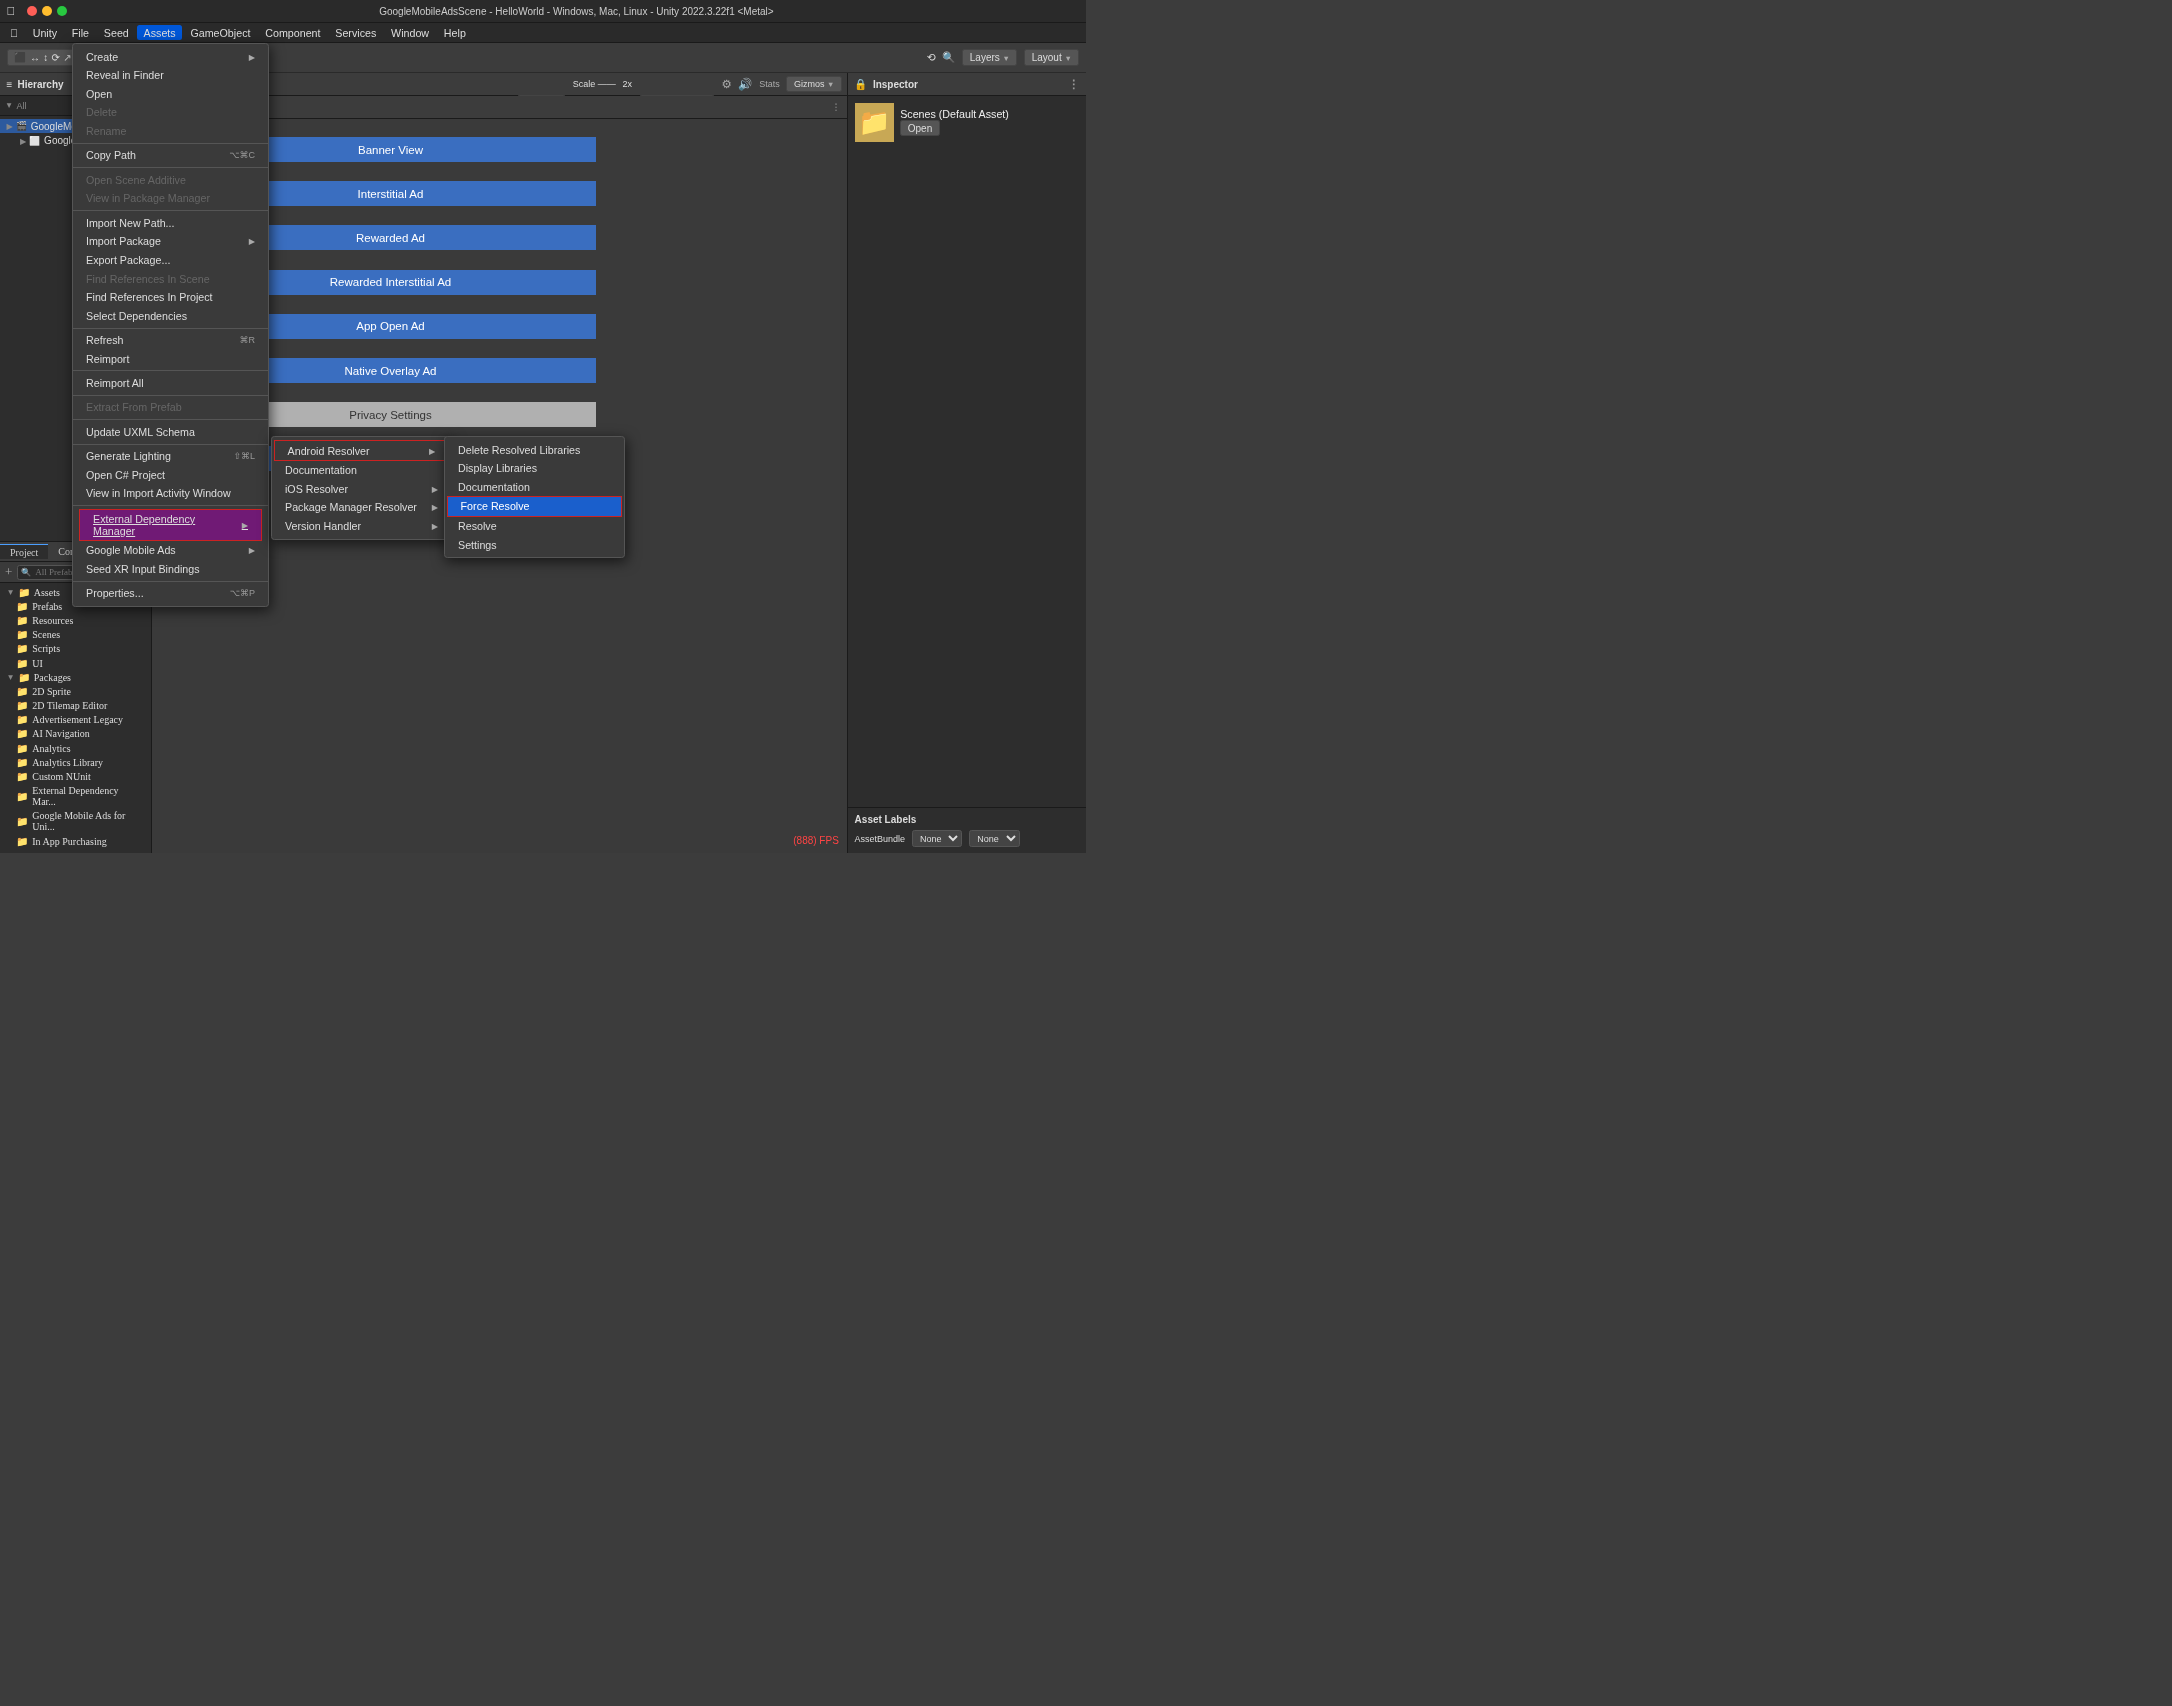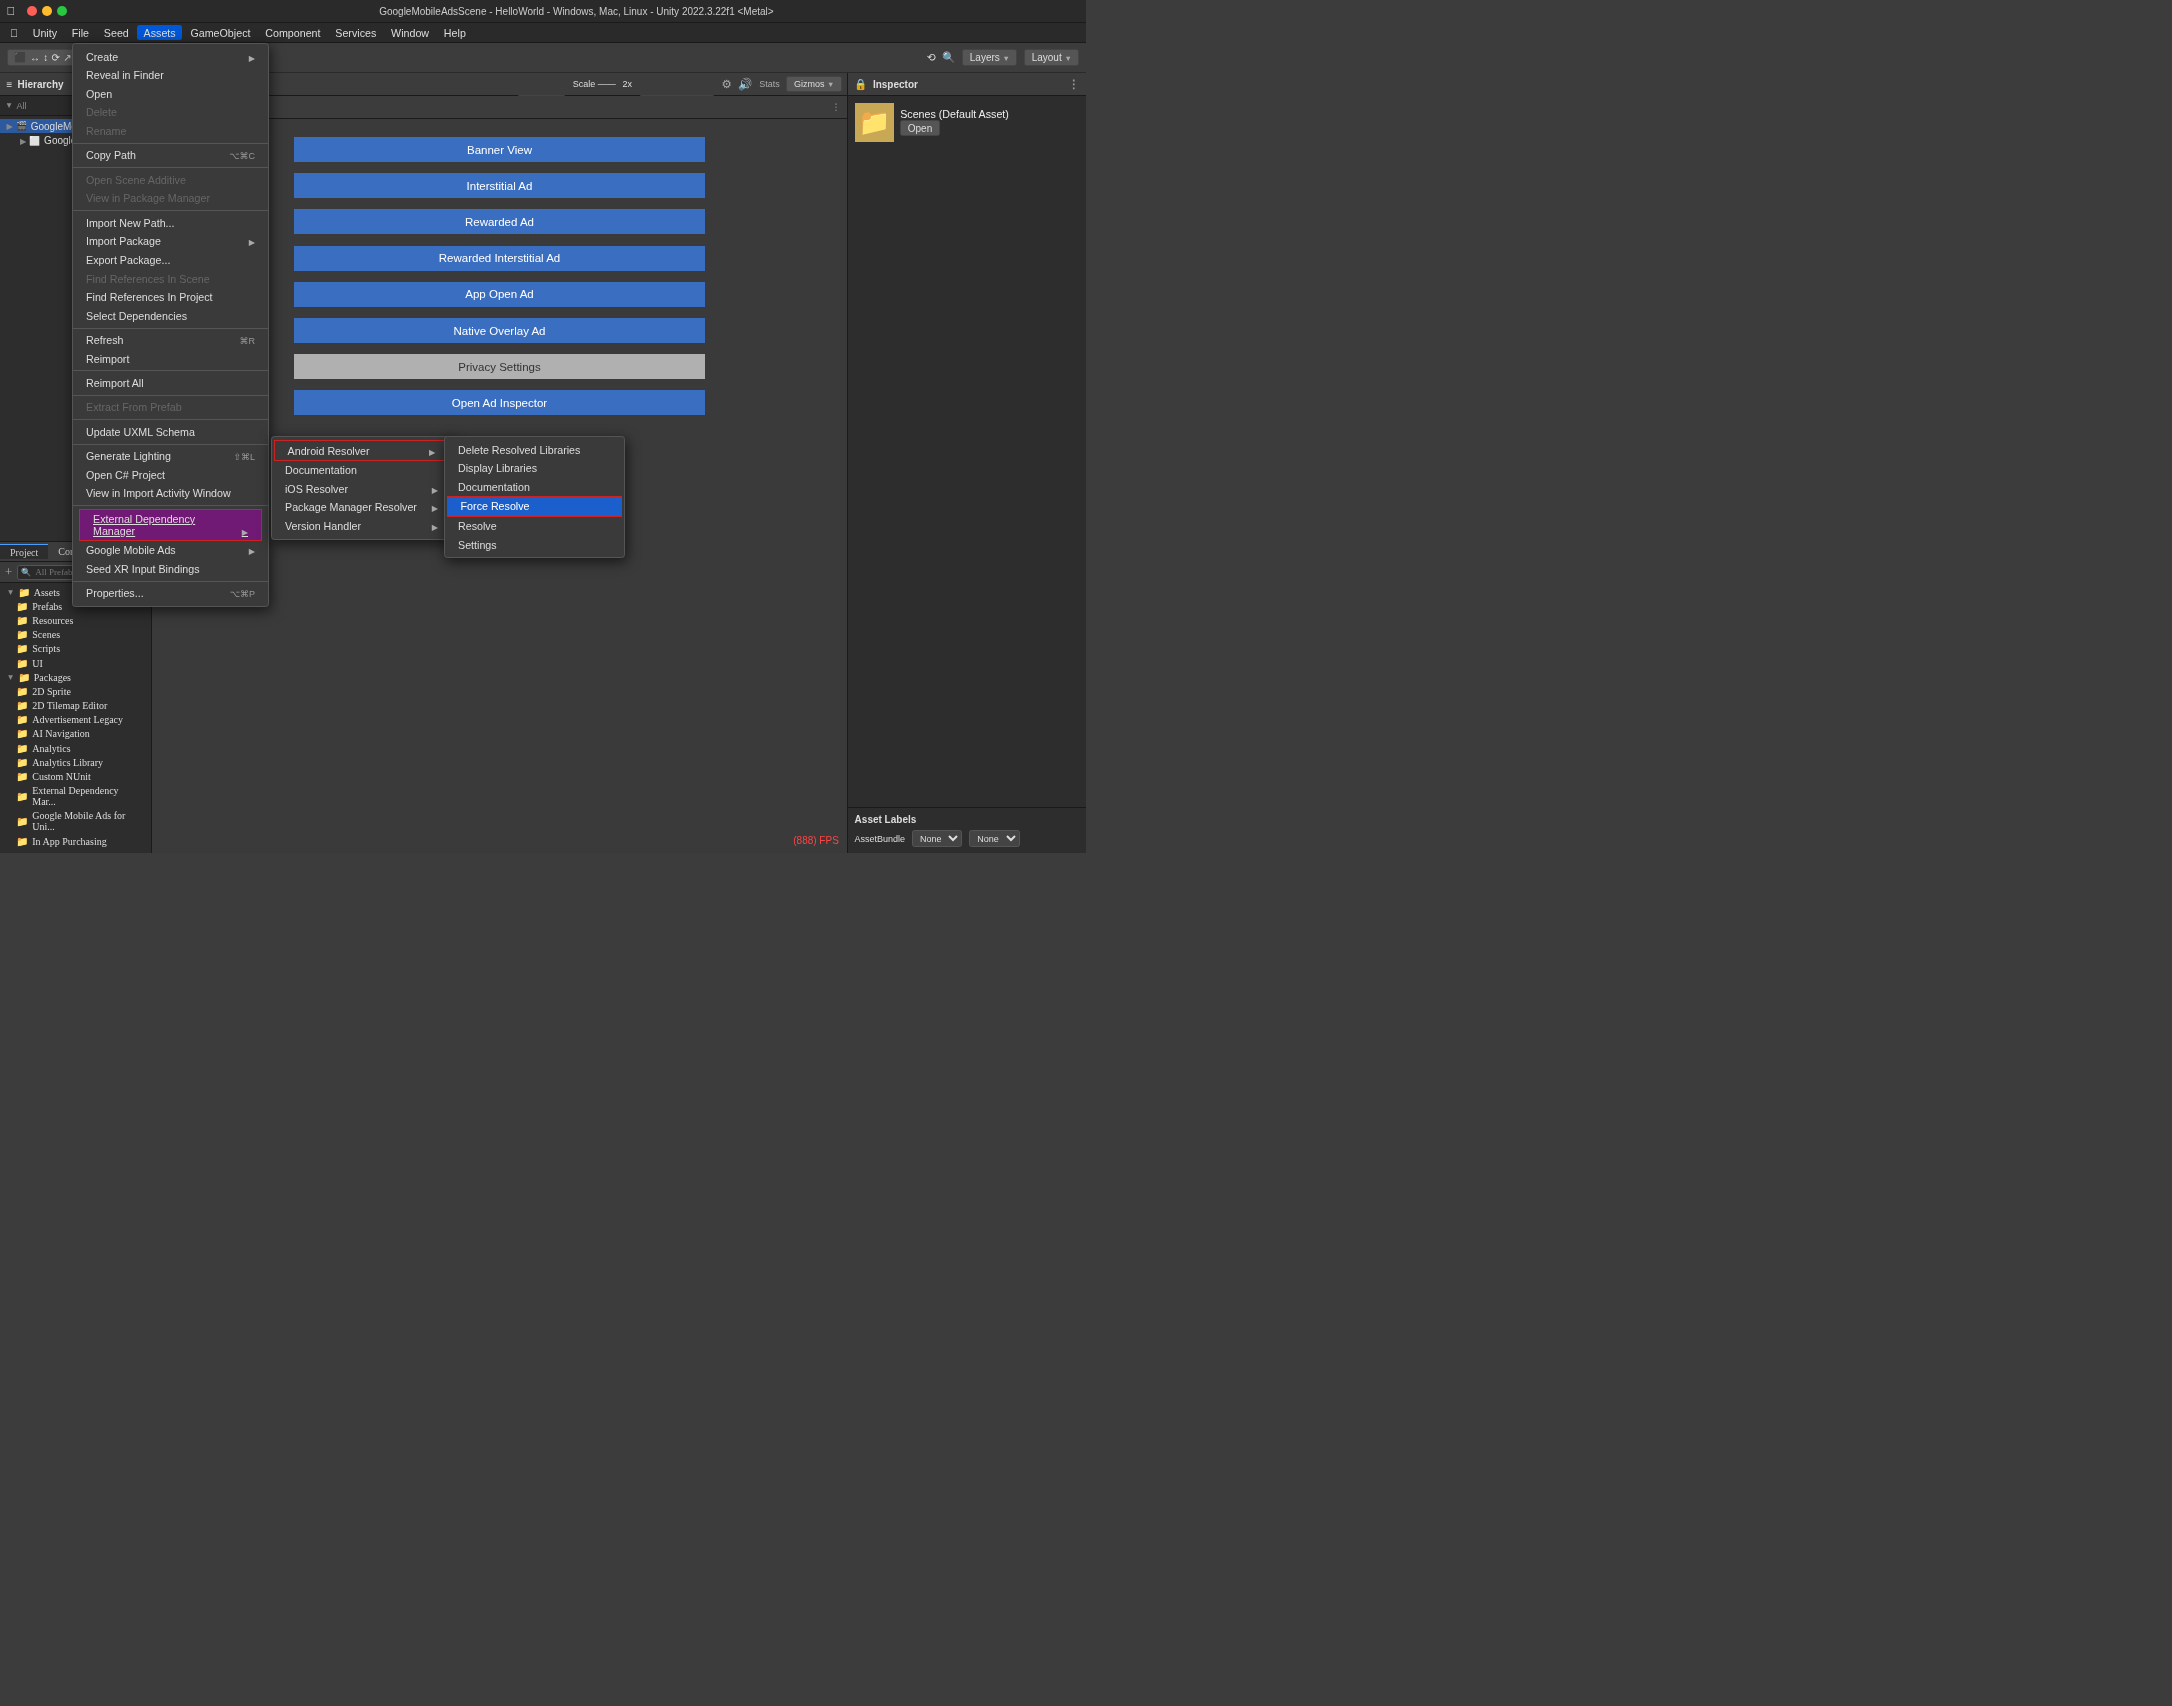--- a/index.html
+++ b/index.html
@@ -226,23 +226,22 @@
       gap: 6.6px;
       border-bottom: 0.8px solid #1a1a1a;
       font-size: 9px;
     }
     .scene-view {
       flex: 1;
       background: #3a3a3a;
       position: relative;
       display: flex;
       flex-direction: column;
-      gap: 8px;
+      gap: 16px;
       padding: 16.5px 33px;
-      align-items: center;
     }
 
     .game-btn {
       width: 100%;
       max-width: 411px;
       height: 25px;
       background: #3a6ec0;
       border: none;
       color: #fff;
       font-size: 11.5px;
@@ -347,21 +346,21 @@
       padding: 3.3px 0;
       z-index: 200;
     }
 
     .menu-section-item {
       padding: 3.3px 13px;
       font-size: 10.7px;
       color: #ddd;
       cursor: pointer;
       display: flex;
-      align-items: flex-end;
+      align-items: center;
       justify-content: space-between;
       gap: 6.6px;
     }
     .menu-section-item.disabled { color: #666; cursor: default; }
     .menu-separator {
       height: 0.8px;
       background: #555;
       margin: 2.5px 0;
     }
     .submenu-arrow { font-size: 8.2px; color: #aaa; }

